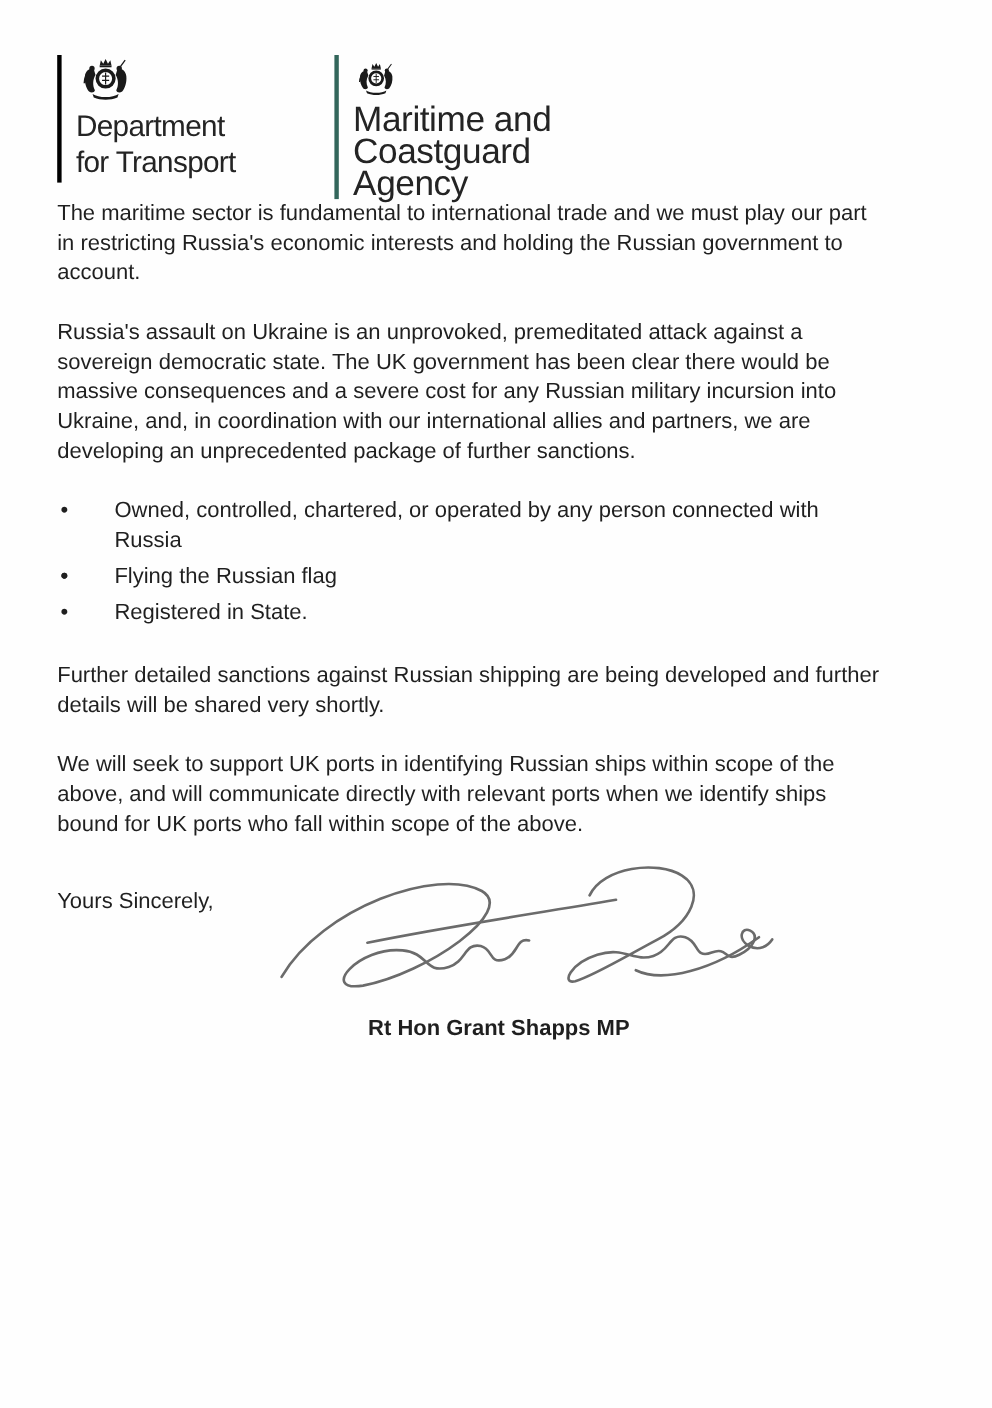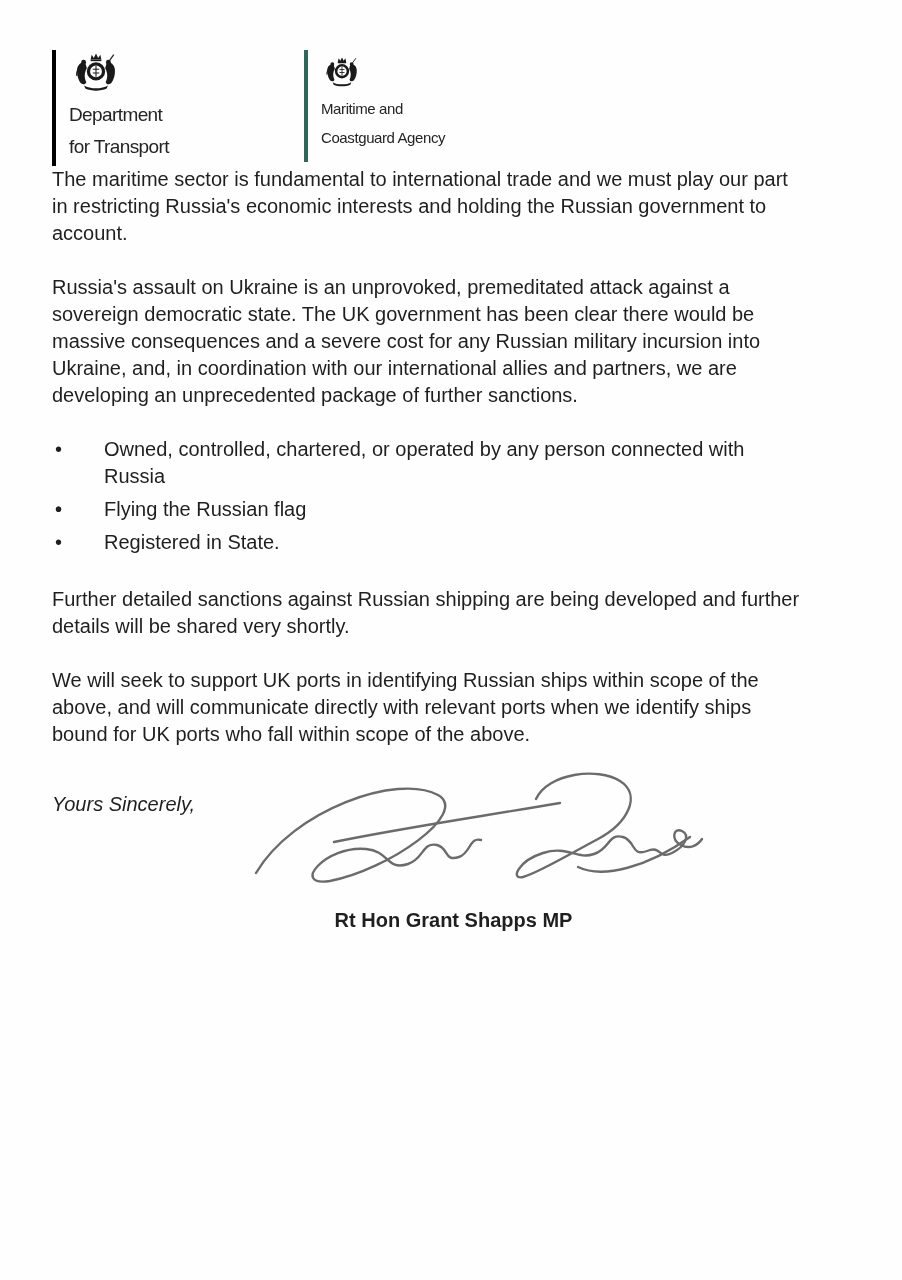--- a/index.html
+++ b/index.html
@@ -16,35 +16,35 @@
     padding: 50px 47px 0 52px;
     overflow: hidden;
   }
   
   .header { display: flex; align-items: flex-start; }
   .logo { border-left: 4px solid #000; padding-left: 13px; }
   .logo.dft { width: 226px; margin-right: 26px; padding-top: 2px; min-height: 116px; }
   .logo.mca { border-left-color: #33665b; width: 252px; padding-top: 6px; min-height: 112px; }
   .crest { display: block; margin-bottom: 5px; }
   .crest svg { display: block; }
-  .logo-title { font-size: 19px; line-height: 32px; letter-spacing: -0.6px; color: #242424; }
-  .logo.mca .logo-title { font-size: 15px; line-height: 29px; letter-spacing: -0.4px; }
+  .logo-title { font-size: 27px; line-height: 32px; letter-spacing: -0.6px; color: #242424; }
+  .logo.mca .logo-title { font-size: 32px; line-height: 29px; letter-spacing: -0.4px; }
   .contact { margin-left: auto; width: 272px; font-size: 13.5px; line-height: 17px; color: #2a2a2a; padding-top: 6px; }
   .contact .name { font-weight: bold; margin-bottom: 17px; }
   .contact .addr { white-space: pre-line; margin-bottom: 17px; }
   
   .recipient { margin-top: 0; }
   .date { text-align: right; margin-top: 50px; margin-bottom: 37px; }
   
   p.para { white-space: pre-line; margin-bottom: 27px; }
   ul.bullets { list-style: none; margin: 0 0 30px 0; }
   ul.bullets li { position: relative; padding-left: 52px; white-space: pre-line; margin-bottom: 6px; }
   ul.bullets li .dot { position: absolute; left: 3px; top: 0; }
   
-  .closing-row { position: relative; height: 118px; margin-top: 8px; font-style: italic; }
+  .closing-row { position: relative; height: 118px; margin-top: 8px; }
   .closing { padding-top: 16px; }
   .signature { position: absolute; left: 186px; top: -10px; }
   .signer { text-align: center; font-weight: bold; margin-top: 14px; }
 </style>
 </head>
 <body>
 
 <div class="page">
 
   <header class="header">

